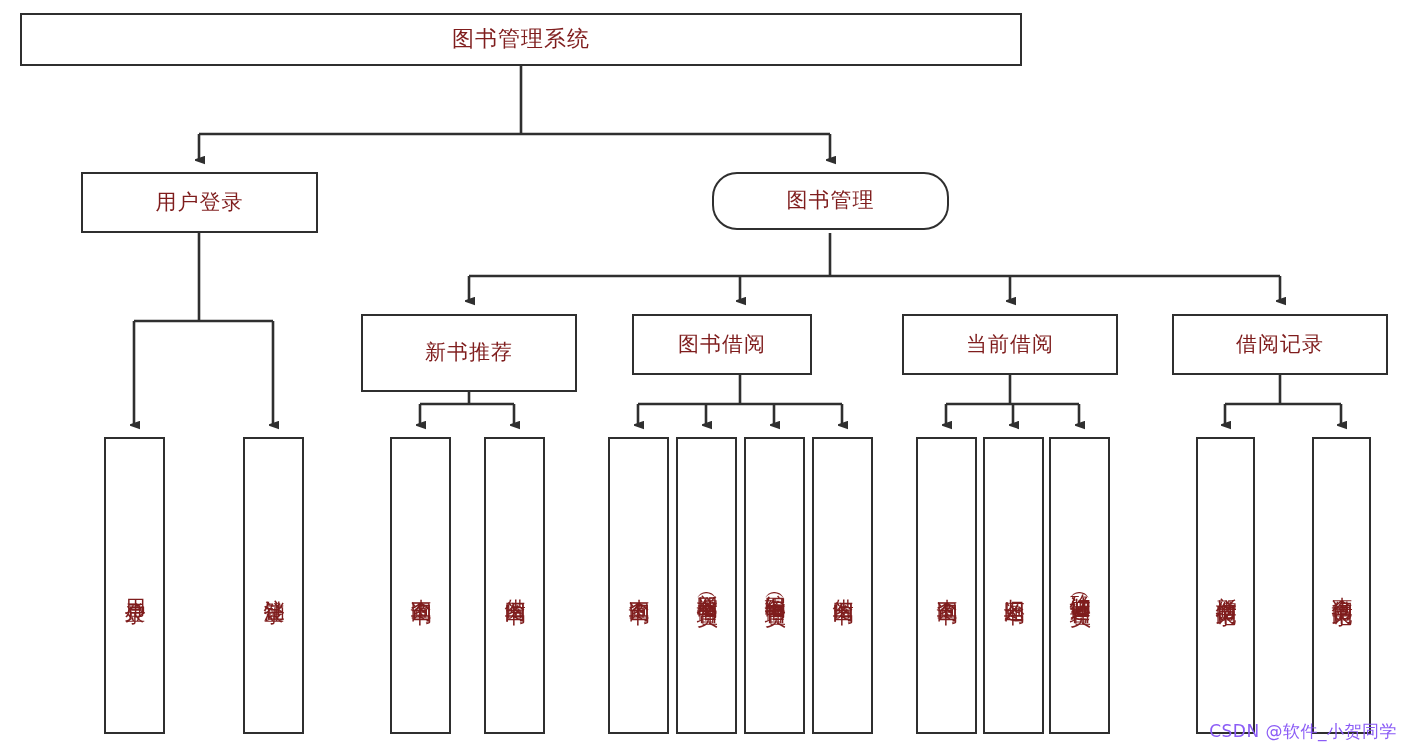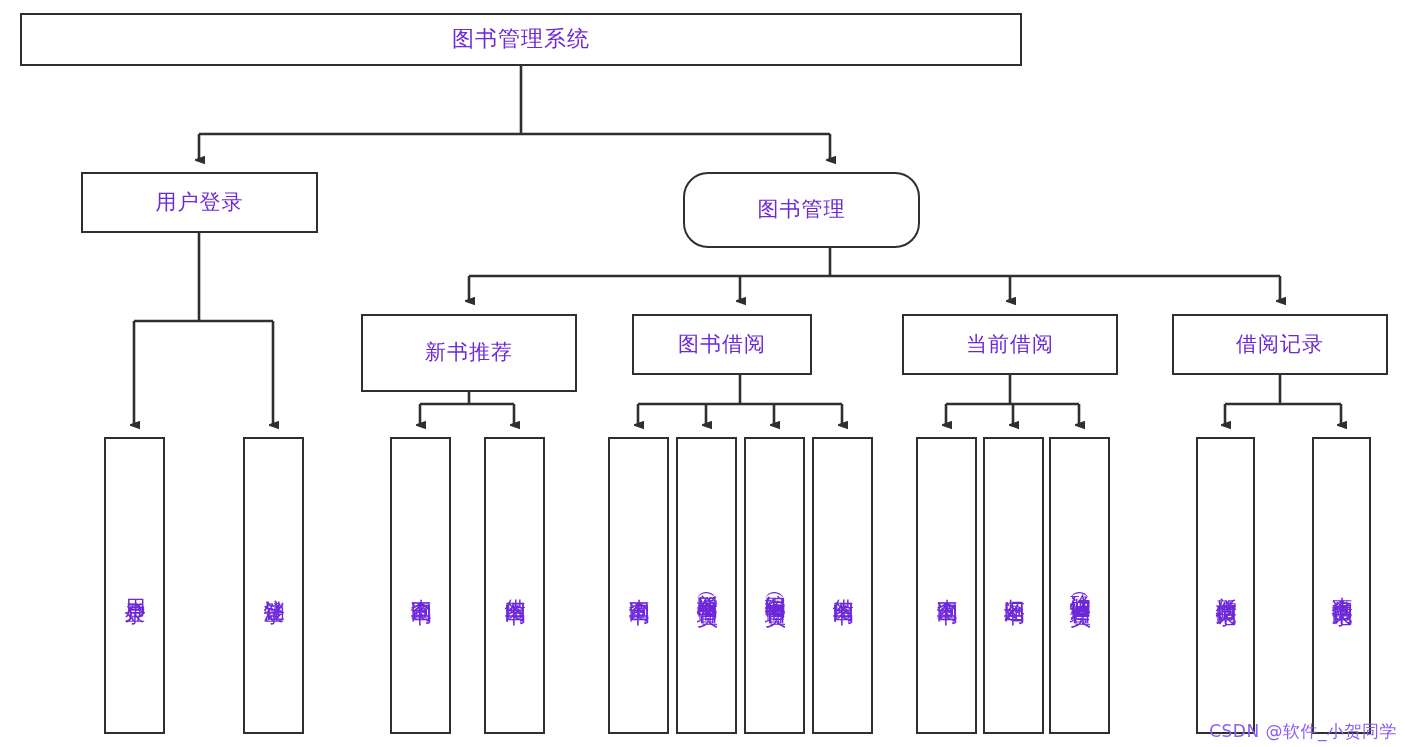--- a/index.html
+++ b/index.html
@@ -24,21 +24,21 @@
     width: 1405px; height: 747px;
     pointer-events: none;
   }
   .node {
     position: absolute;
     background: #ffffff;
     border: 2px solid #2f2f2f;
     display: flex;
     align-items: center;
     justify-content: center;
-    color: #6d28d9;
+    color: #7f1d1d;
   }
   .node.h {
     font-size: 21px;
     letter-spacing: 1px;
     line-height: 1.1;
   }
   .node.root {
     font-size: 22px;
   }
   .node.leaf {
@@ -124,21 +124,21 @@
     </g>
   </svg>
 
   <div class="node h root" style="left:20px; top:13px; width:1002px; height:53px;">
     <span class="lbl">图书管理系统</span>
   </div>
 
   <div class="node h" style="left:81px; top:172px; width:237px; height:61px;">
     <span class="lbl">用户登录</span>
   </div>
-  <div class="node h" style="left:683px; top:172px; width:237px; height:76px;border-radius:25px;">
+  <div class="node h" style="left:712px; top:172px; width:237px; height:58px;border-radius:25px;">
     <span class="lbl">图书管理</span>
   </div>
 
   <div class="node h" style="left:361px; top:314px; width:216px; height:78px;">
     <span class="lbl">新书推荐</span>
   </div>
   <div class="node h" style="left:632px; top:314px; width:180px; height:61px;">
     <span class="lbl">图书借阅</span>
   </div>
   <div class="node h" style="left:1172px; top:314px; width:216px; height:61px;">

